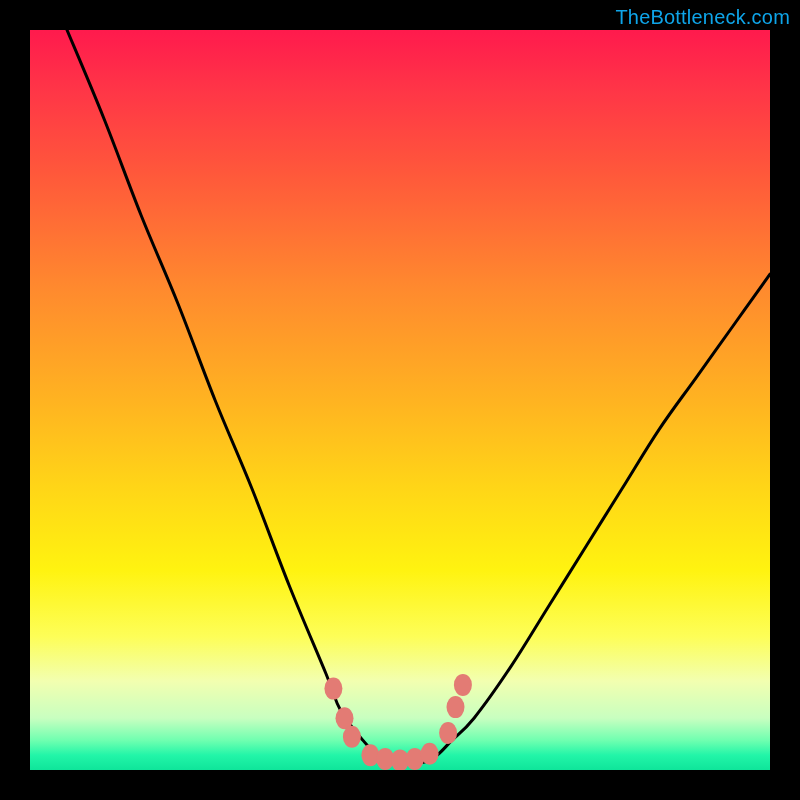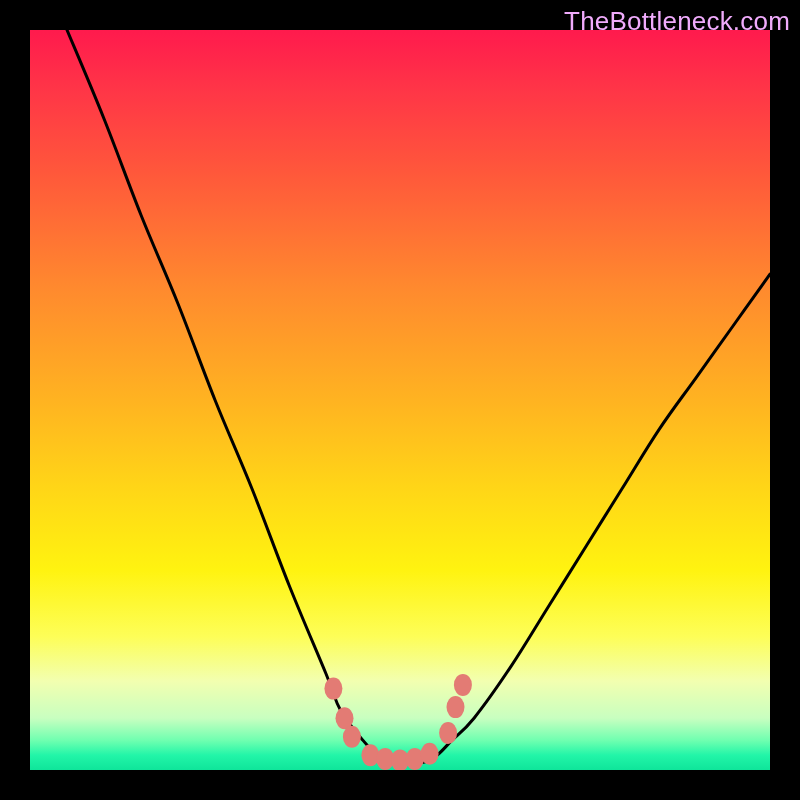--- a/index.html
+++ b/index.html
@@ -36,22 +36,22 @@
       #c8ffc0 93%,
       #6fffb0 96%,
       #22f5a8 98%,
       #0fe59a 100%
     );
   }
   .watermark {
     position: absolute;
     top: 6px;
     right: 10px;
-    color: #f0abfc;
-    font-size: 26px;
+    color: #0ea5e9;
+    font-size: 20px;
     font-weight: 500;
     letter-spacing: 0.2px;
     z-index: 20;
   }
   svg.curve {
     position: absolute;
     left: 0;
     top: 0;
     width: 740px;
     height: 740px;

